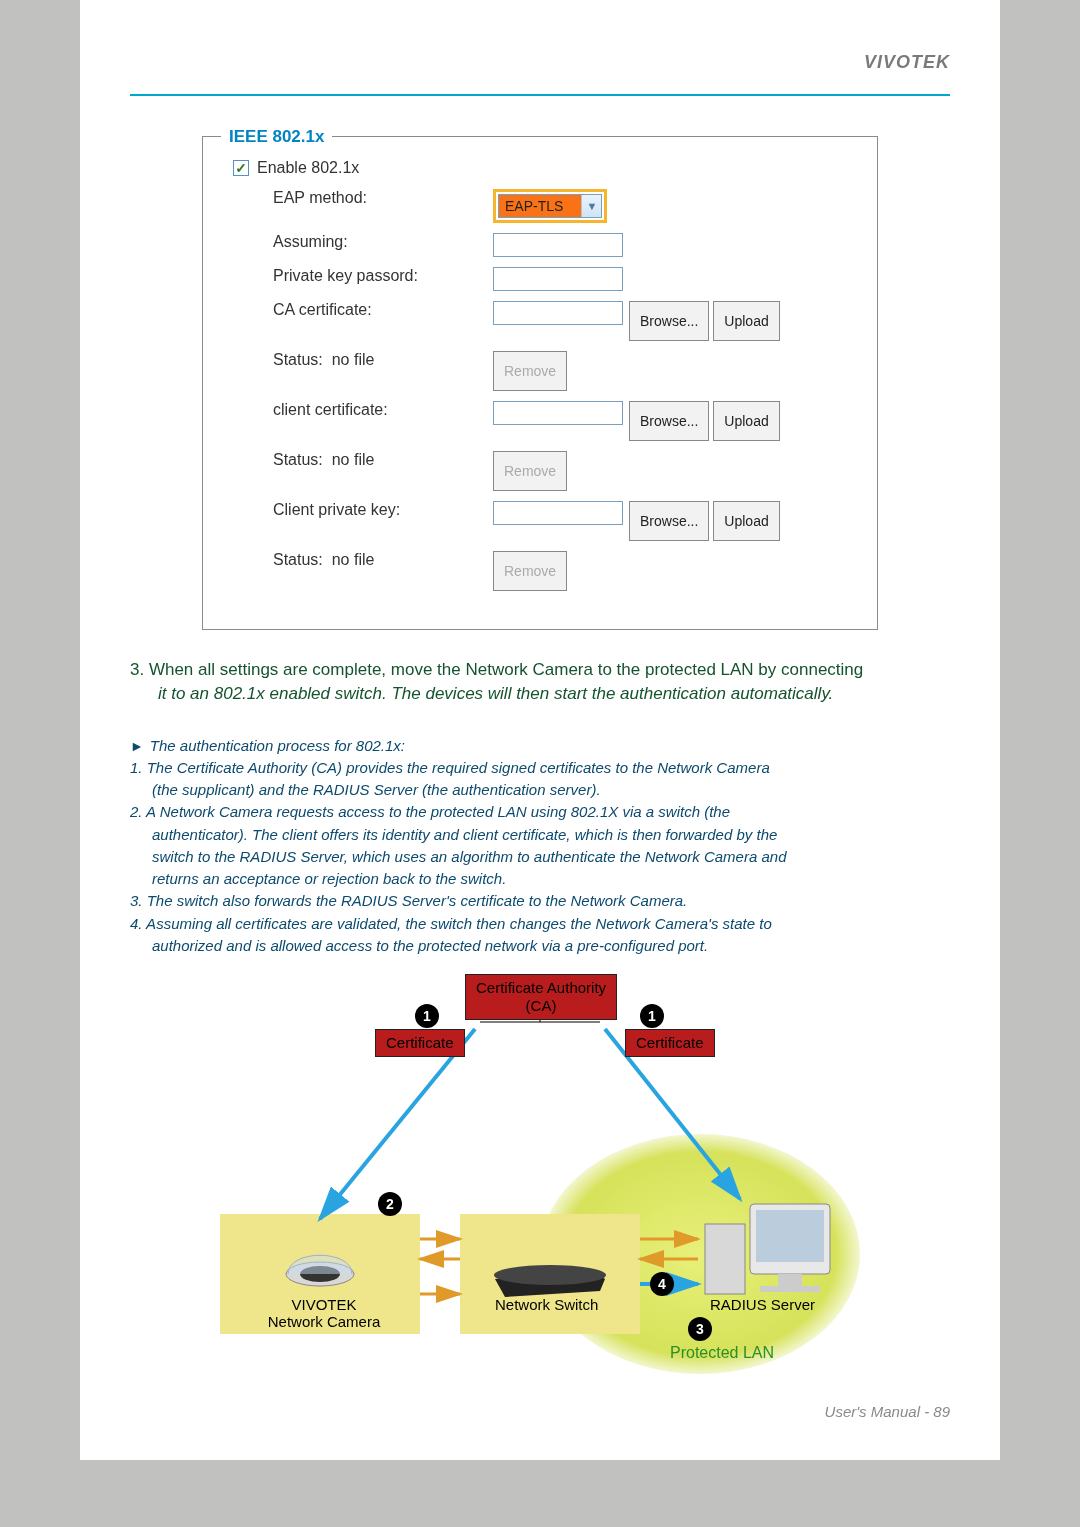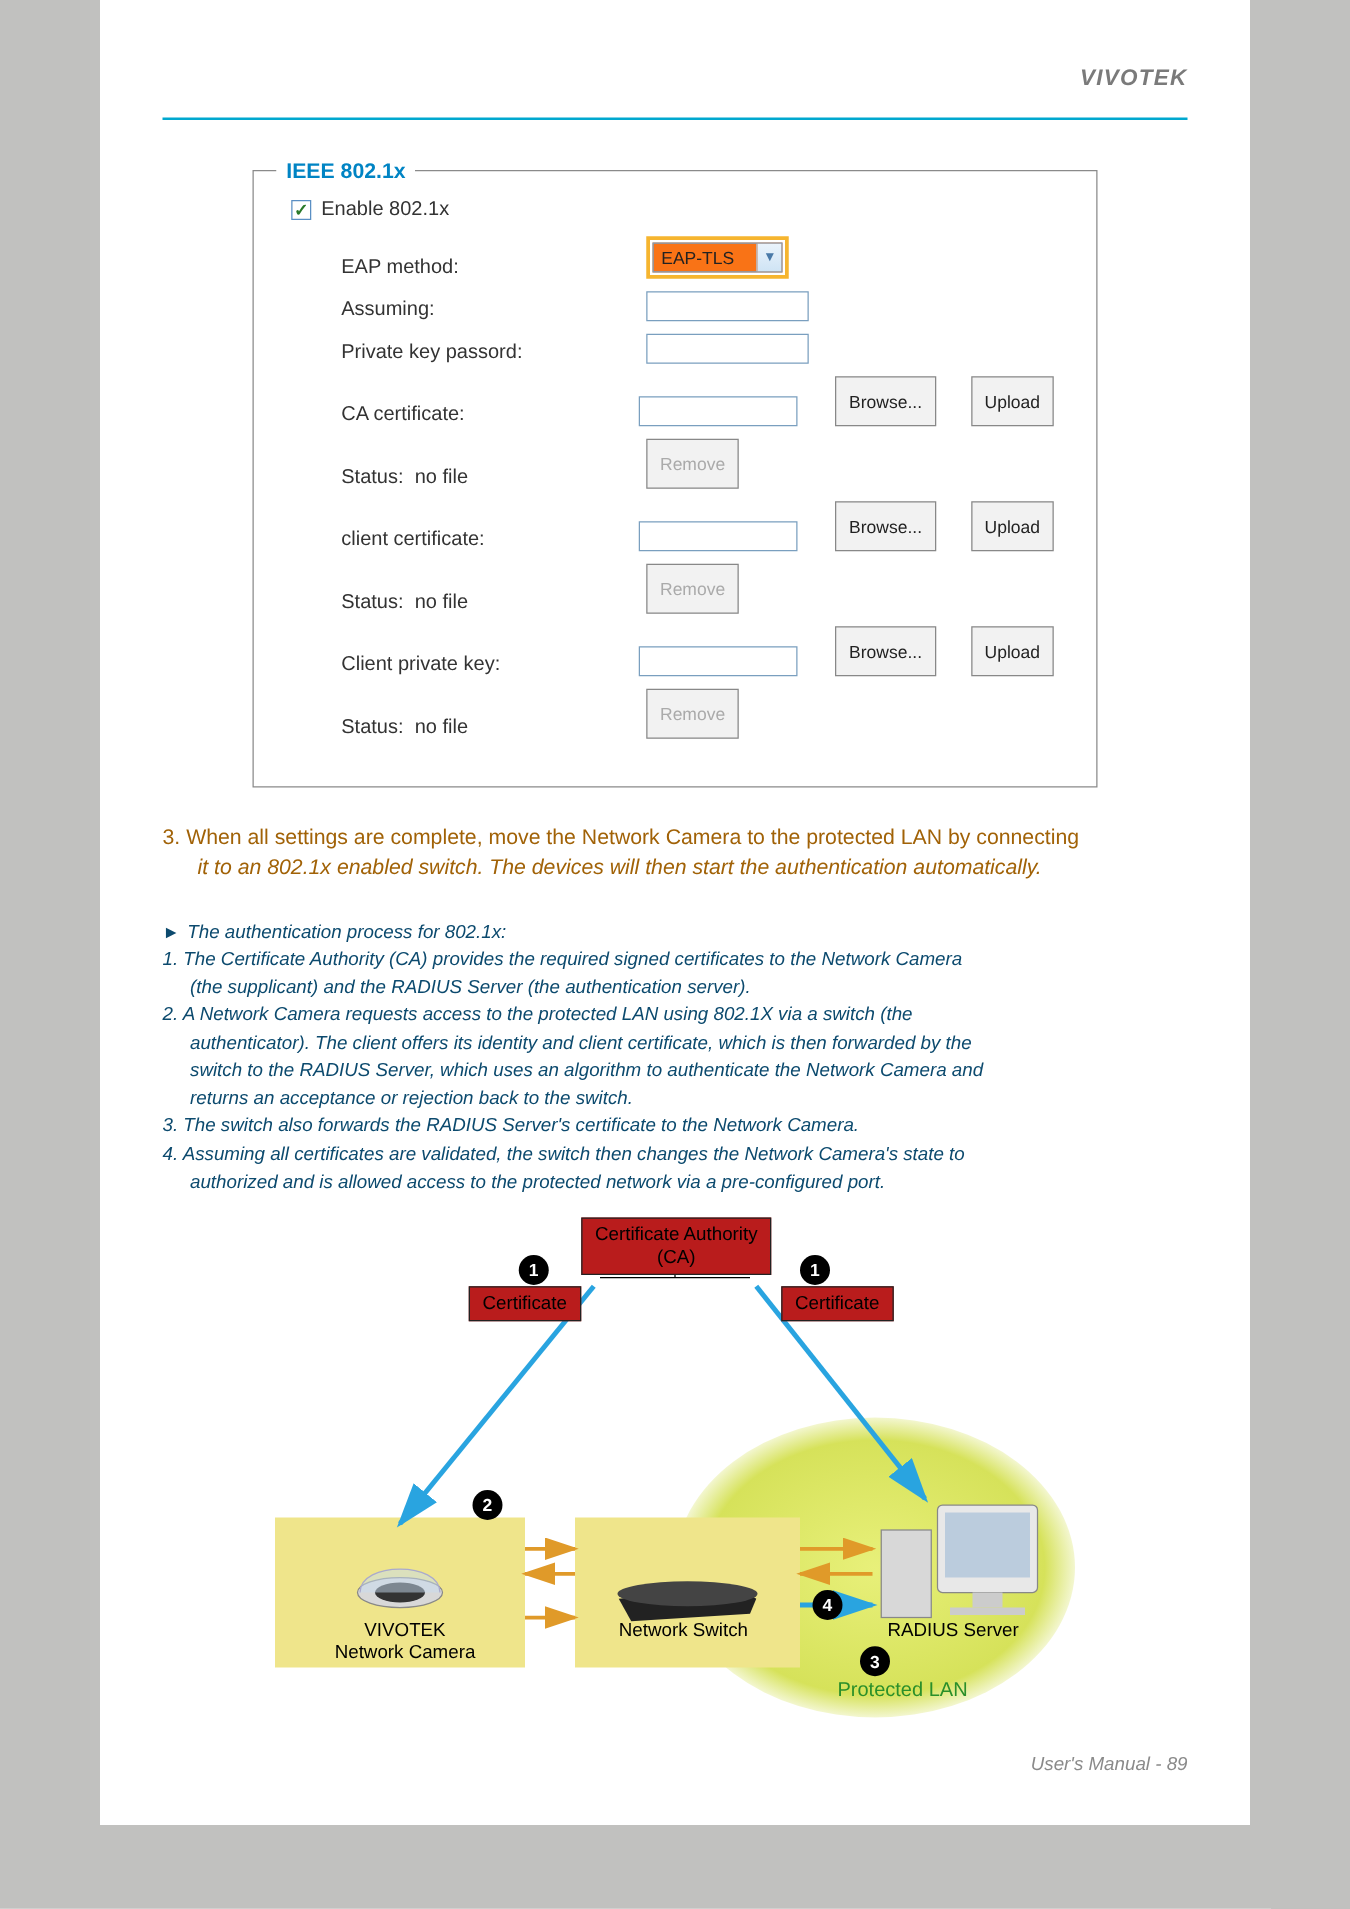--- a/index.html
+++ b/index.html
@@ -45,25 +45,24 @@
     top: -10px;
     left: 18px;
     background: #fff;
     padding: 0 8px;
     color: #0084c4;
     font-weight: bold;
     font-size: 17px;
   }
   .row {
     display: flex;
-    align-items: flex-end;
+    align-items: flex-start;
     margin: 10px 0;
     font-size: 16px;
     color: #333;
-    gap: 24px;
   }
   .row .label {
     width: 260px;
     padding-left: 40px;
   }
   .checkbox-row {
     display: flex;
     align-items: center;
     gap: 8px;
     font-size: 16px;
@@ -128,21 +127,21 @@
     height: 40px;
     padding: 0 10px;
     font-size: 14px;
     color: #222;
     cursor: pointer;
     margin-right: 4px;
   }
   .btn.disabled { color: #aaa; cursor: default; }
   .body-text {
     font-size: 17px;
-    color: #a16207;
+    color: #14532d;
     margin: 0 0 30px 0;
     text-align: justify;
     line-height: 1.4;
   }
   .body-text .indent { padding-left: 28px; display:block;font-style:italic;}
   .note-bar {
     background: #ccc;
     display: flex;
     align-items: center;
     height: 40px;

